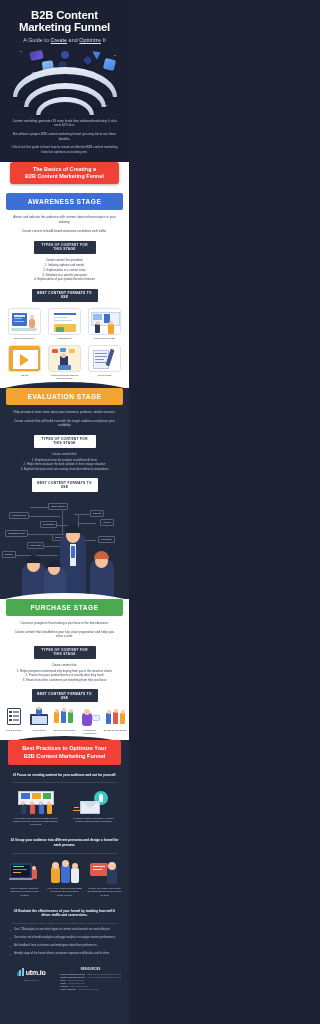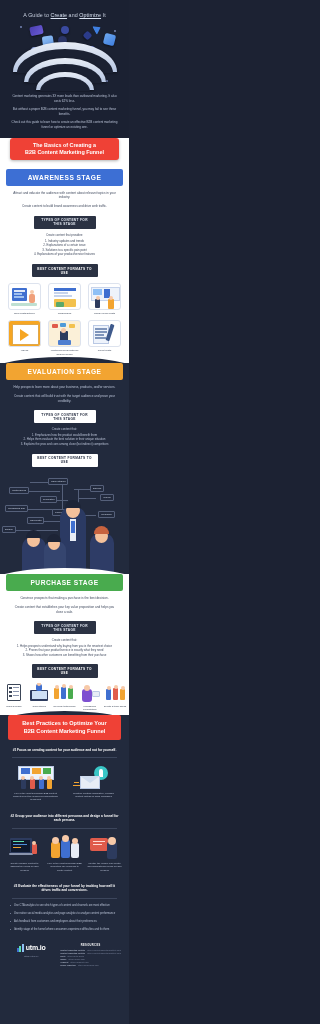--- a/index.html
+++ b/index.html
@@ -324,20 +324,24 @@
   .f-res-row { display:flex; gap:2px; font-size:2.1px; line-height:3px; }
   .f-res-k { color:#cdd6e8; white-space:nowrap; }
   .f-res-v { color:#7d879f; overflow:hidden; white-space:nowrap; }
 </style>
 </head>
 <body>
 
 <div class="page">
 
   <div class="hero">
+    <div>
+      <div class="hero-title">B2B Content</div>
+      <div class="hero-title">Marketing Funnel</div>
+    </div>
     <div class="hero-sub">
       <span>A Guide to </span><u>Create</u><span> and </span><u>Optimize</u><span> It</span>
     </div>
 
     <div class="funnel-wrap">
 
       <span class="dot" style="left:14px;top:6px;"></span>
       <span class="dot" style="left:108px;top:10px;"></span>
       <span class="dot" style="left:22px;top:54px;"></span>
       <span class="dot" style="left:100px;top:60px;"></span>

